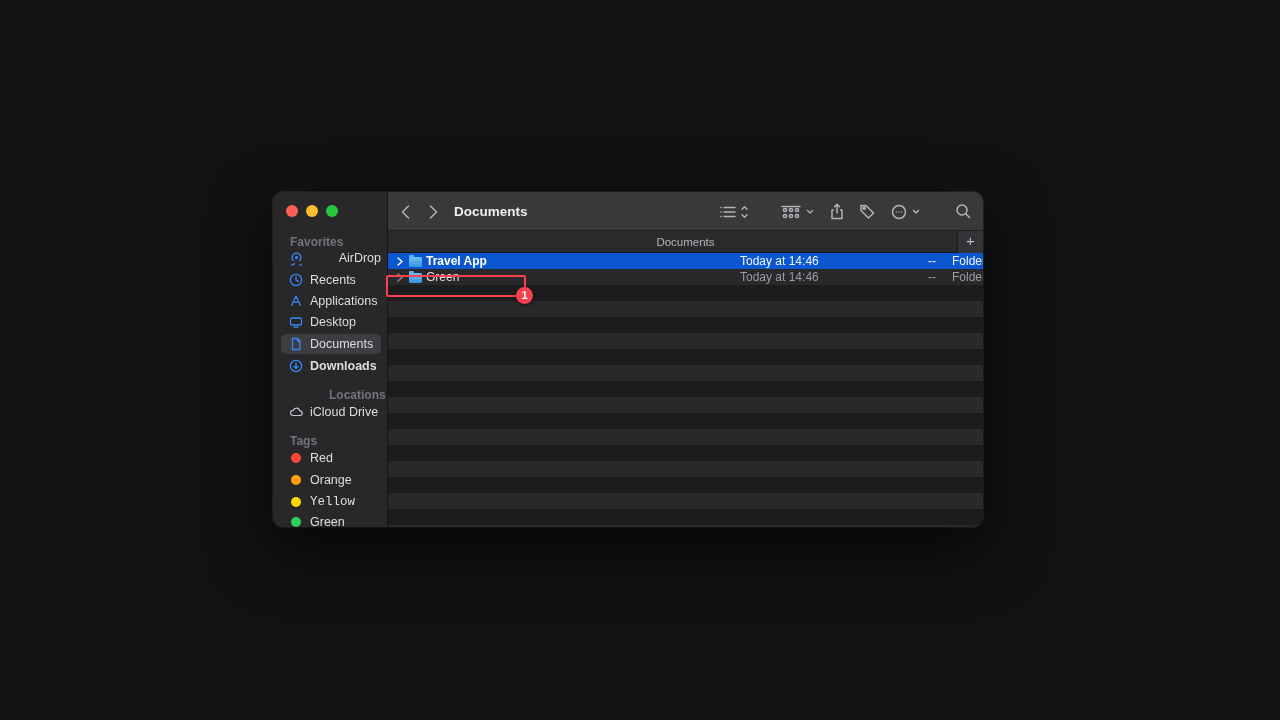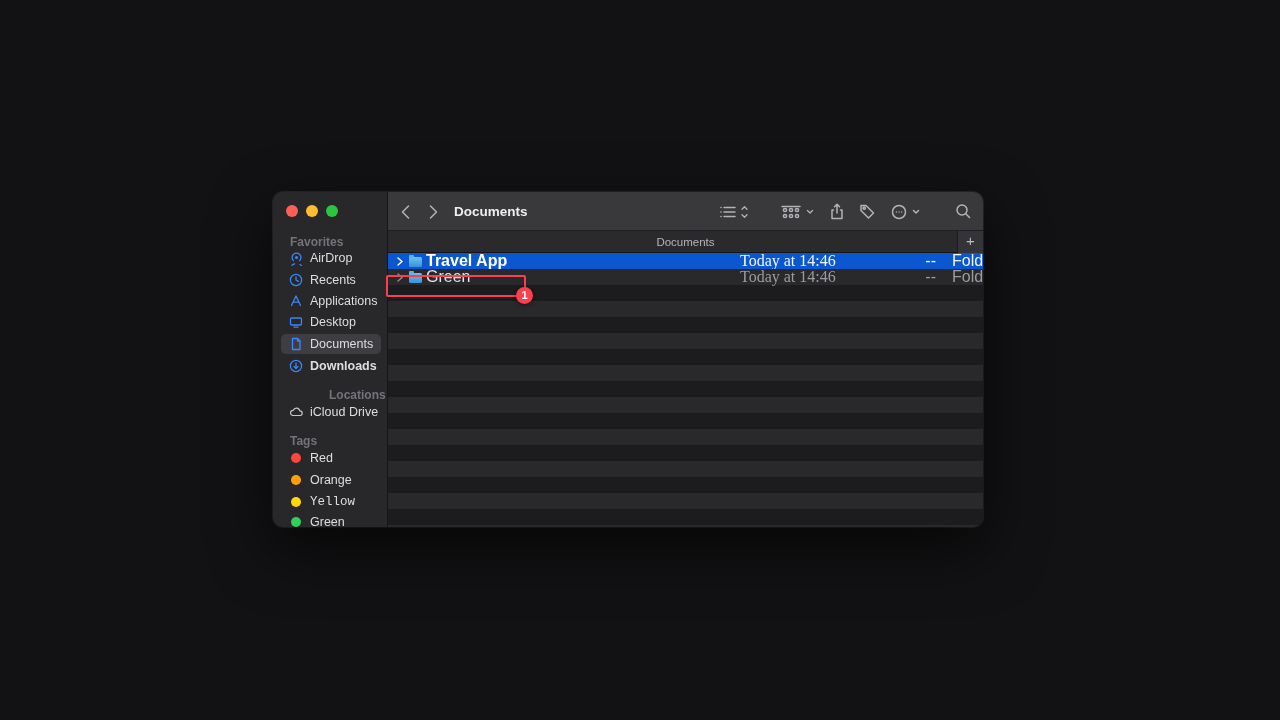--- a/index.html
+++ b/index.html
@@ -22,21 +22,21 @@
 
   .sb-label { position:absolute; left:17px; font-size:12px; font-weight:600; color:#747379;
               height:14px; line-height:14px; }
   .sb-item { position:absolute; left:8px; width:100px; height:20px; border-radius:5px;
              display:flex; align-items:center; padding-left:6px; }
   .sb-item.selected { background:#3e3d41; }
   .sb-icon { width:18px; height:18px; display:flex; align-items:center; justify-content:center; flex:0 0 18px; }
   .sb-text { font-size:12.5px; color:#dededf; margin-left:5px; white-space:nowrap; }
   .tag-dot { width:10px; height:10px; border-radius:50%; }
 
-  .t-fav{top:43px;} .t-air{top:56px;} .t-rec{top:78px;} .t-app{top:99px;} .t-desk{top:120px;}
+  .t-fav{top:43px;} .t-air{top:56px;justify-content:space-between;} .t-rec{top:78px;} .t-app{top:99px;} .t-desk{top:120px;}
   .t-docs{top:142px;} .t-down{top:164px;font-weight:bold;} .t-loc{top:196px;padding-left:39px;} .t-icloud{top:210px;}
   .t-tags{top:242px;} .t-red{top:256px;} .t-orange{top:278px;} .t-yellow{top:300px;font-family:Liberation Mono, monospace;} .t-green{top:320px;}
 
   
   .main { position:relative; flex:1; display:flex; flex-direction:column; }
 
   .toolbar { position:relative; height:39px; background:#39383b;
              border-bottom:1px solid rgba(0,0,0,.45); flex:0 0 39px; }
   .tb-abs { position:absolute; top:0; height:39px; display:flex; align-items:center; }
   .tb-title { font-size:13.5px; font-weight:700; color:#eeeeef; }
@@ -50,29 +50,29 @@
             text-align:center; }
 
   .listheader { position:relative; height:25px; background:#1d1c1f; flex:0 0 25px;
                 border-bottom:1px solid rgba(0,0,0,.55); font-size:11.5px; color:#94949a; }
   .lh-abs { position:absolute; top:0; height:25px; display:flex; align-items:center; }
   .lh-strong { color:#e9e9ea; font-weight:700; }
   .lh-div { position:absolute; top:5px; height:15px; width:1px; background:#3a393d; }
 
   .rows { position:relative; flex:1;
           background:repeating-linear-gradient(to bottom,#1c1b1e 0 16px,#29282b 16px 32px); }
-  .row { position:absolute; left:0; width:100%; height:16px; font-size:16px; }
+  .row { position:absolute; left:0; width:100%; height:16px; font-size:12px; }
   .row0 { top:0; background:#0a57d0; color:#ffffff; }
   .row1 { top:16px; background:#29282b; color:#9b9ba0; }
   .cell { position:absolute; top:0; height:16px; display:flex; align-items:center; }
   .c-disc { left:9px; }
   .c-folder { left:21px; }
   .c-name { left:38px; font-weight:600; color:#fff; }
   .row1 .c-name { font-weight:400; color:#e4e4e6; }
-  .c-date { left:352px;font-family:Liberation Serif, serif; }
+  .c-date { left:352px; }
   .c-size { left:491px; width:57px; justify-content:flex-end; }
   .c-kind { left:564px; }
   .row0 .cell { color:#f2f6fe; }
   .row0 .c-name { color:#ffffff; }
 
   .folder-ic { position:relative; width:13px; height:10px; border-radius:1.5px;
                background:linear-gradient(#6bc1f1,#3693dc); margin-top:1px; }
   .folder-ic::before { content:""; position:absolute; left:0; top:-2px; width:5px; height:3px;
                        border-radius:1px 1px 0 0; background:#5ab4ea; }
 

